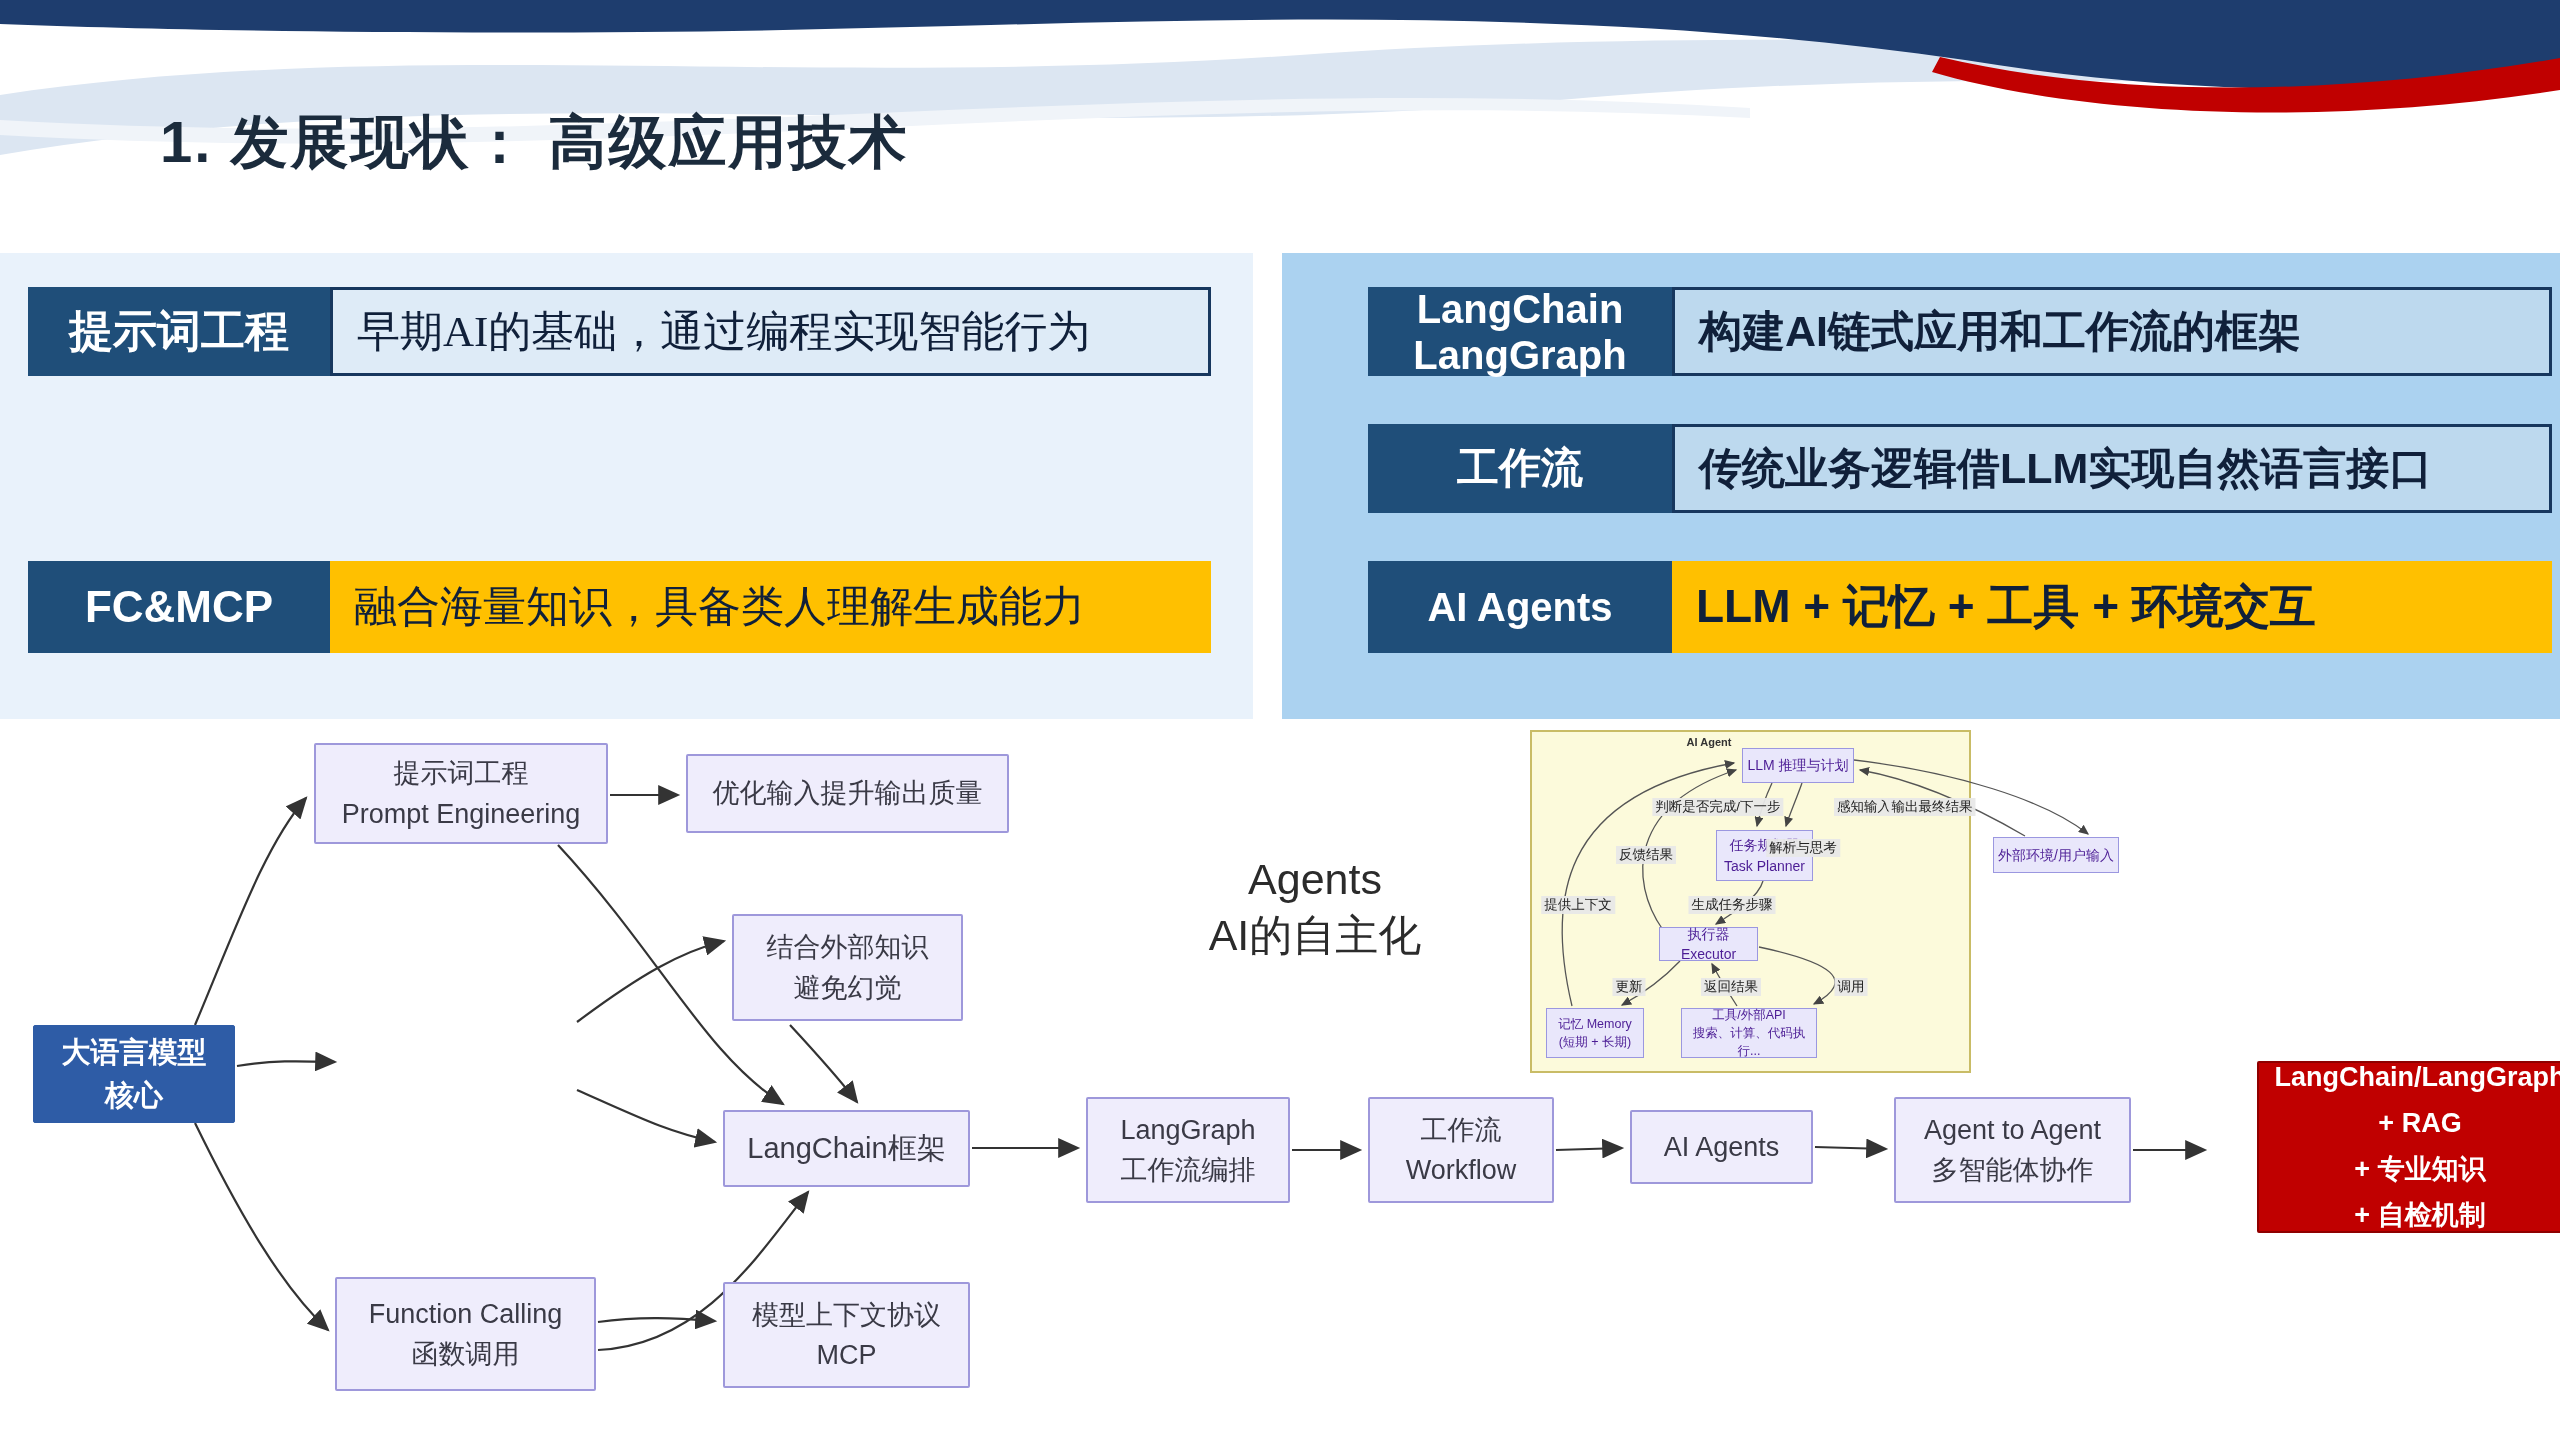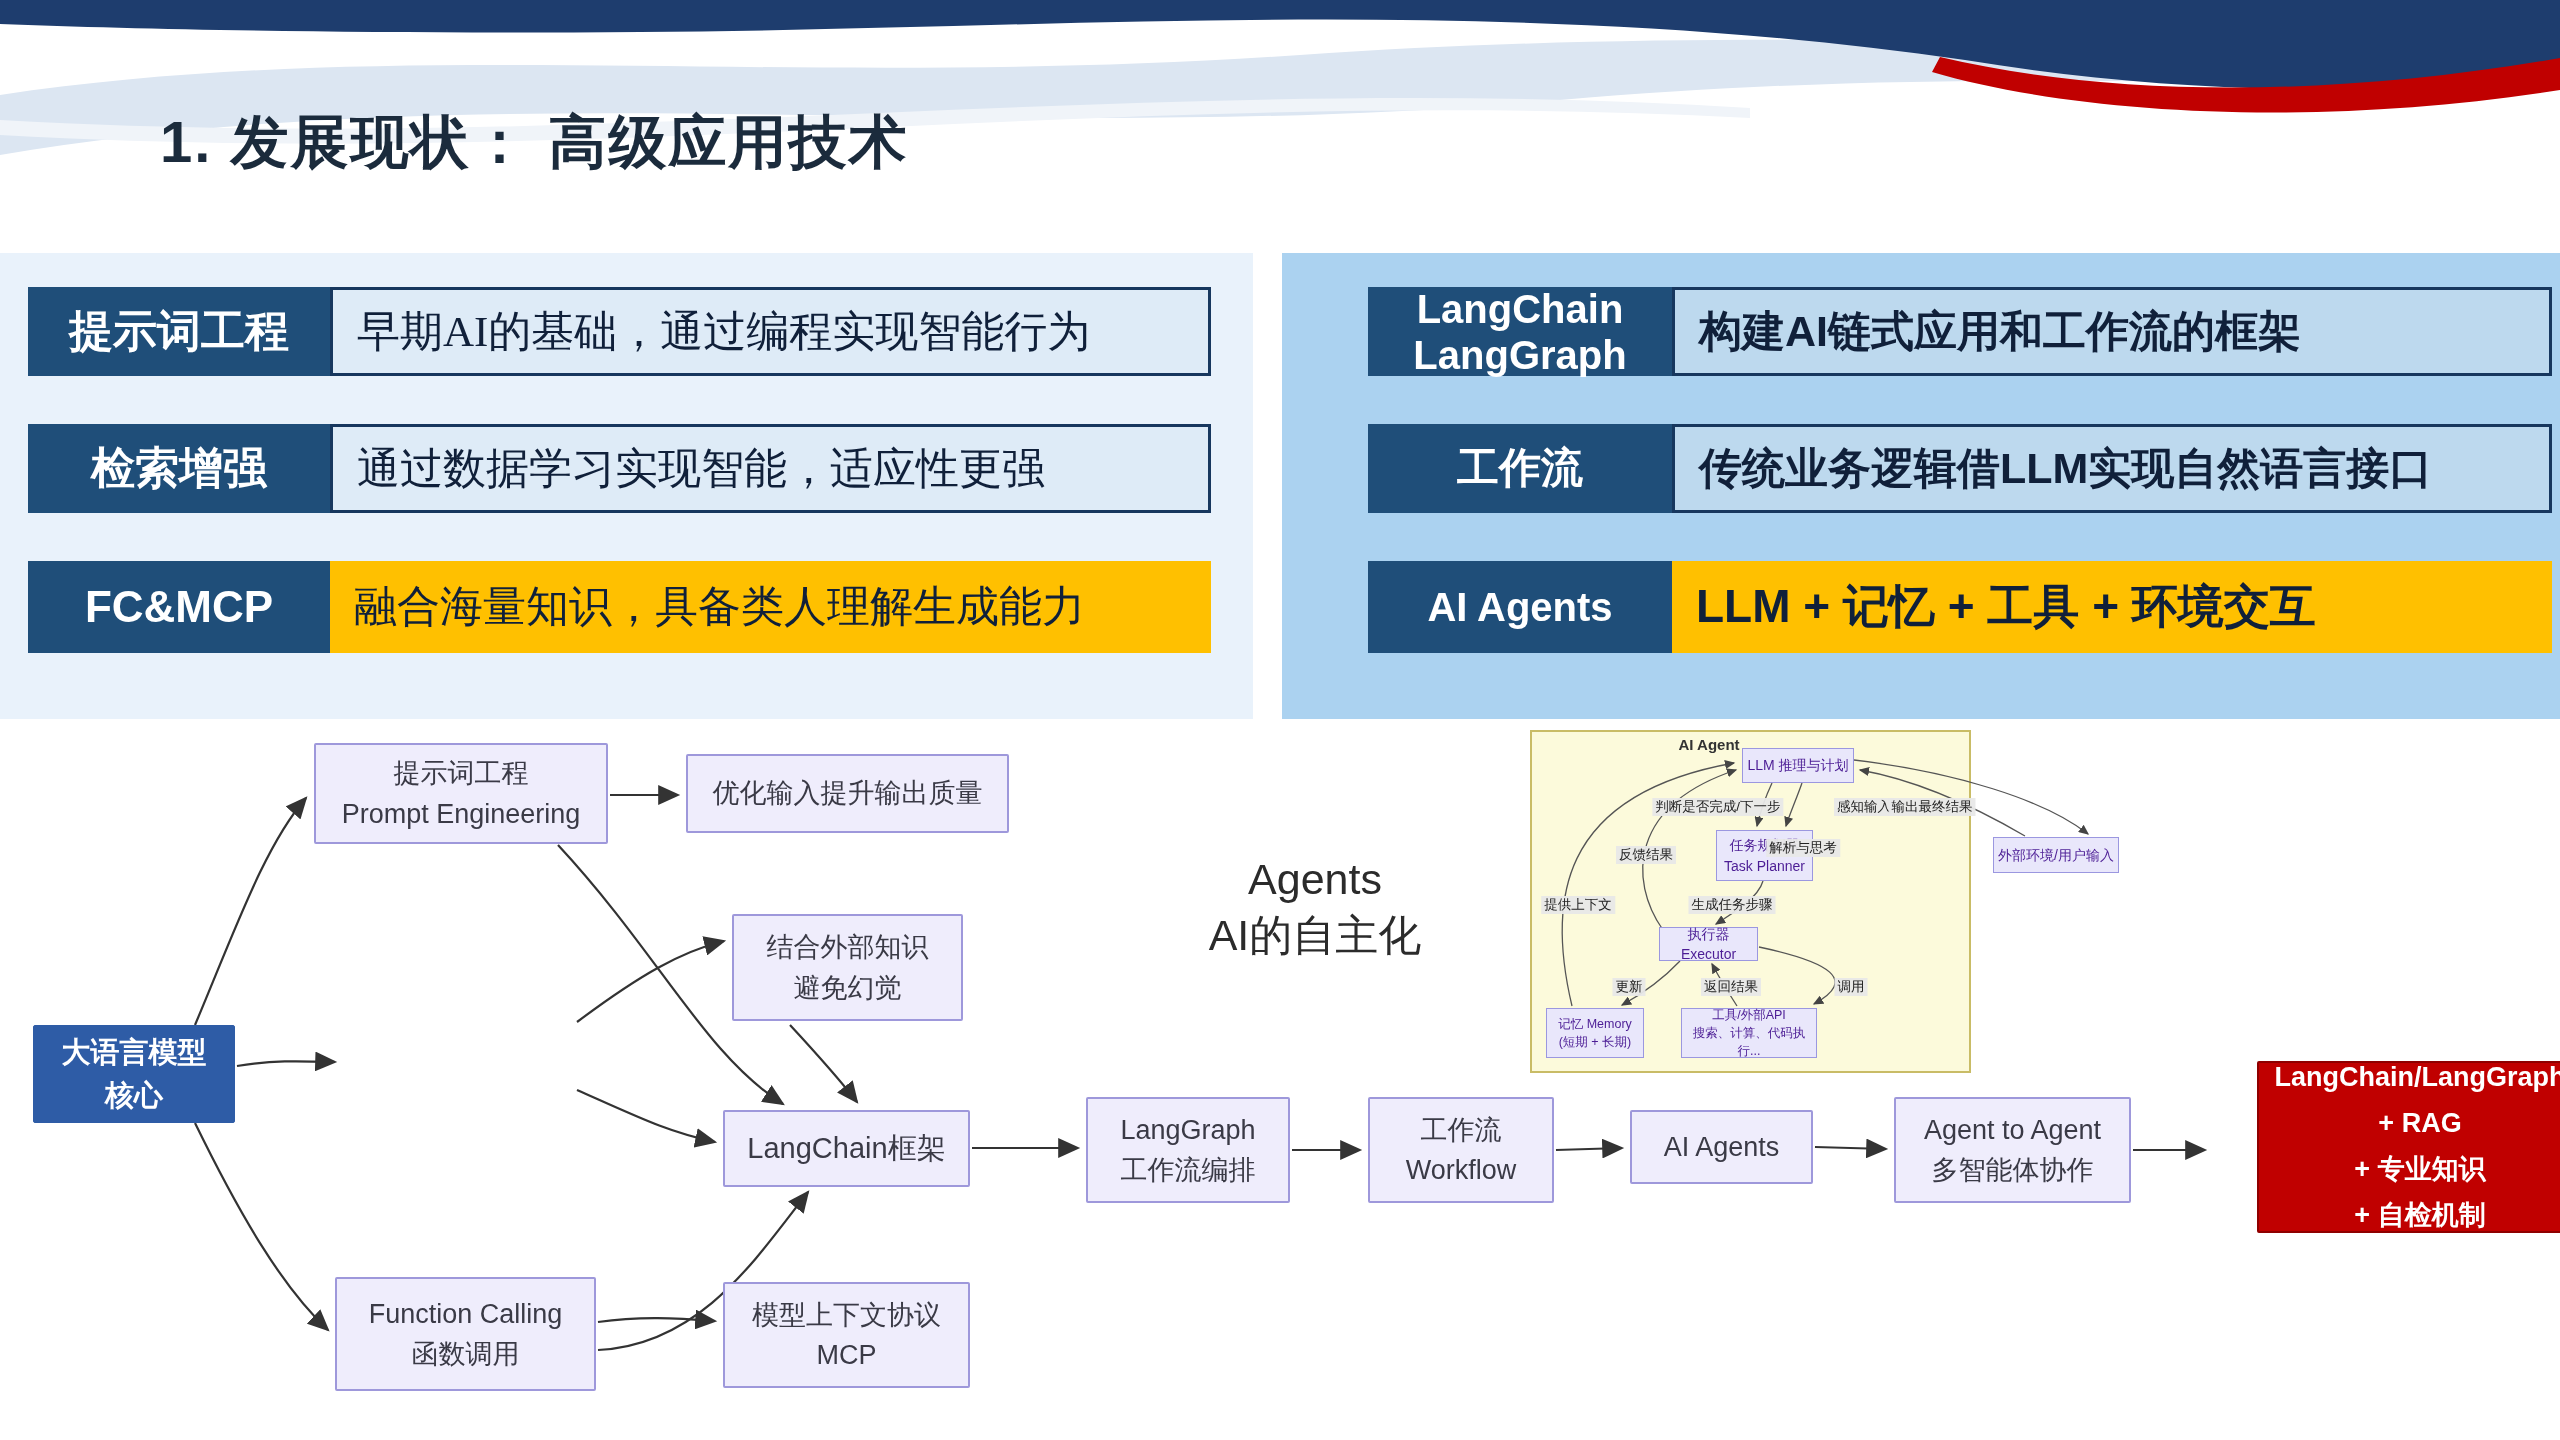--- a/index.html
+++ b/index.html
@@ -31,21 +31,21 @@
          display:flex;flex-direction:column;align-items:center;justify-content:center;
          color:#3a3a46;text-align:center;font-size:27px;line-height:1.5;}
   .fnode.blue{background:#2e5ca6;border:1px solid #2e5ca6;color:#ffffff;font-weight:600;font-size:29px;}
   .fnode.redbox{background:#c00000;border:2px solid #8f0000;color:#ffffff;font-weight:bold;
                 font-size:27px;line-height:1.7;margin-left:44px;}
   .caption{position:absolute;z-index:6;text-align:center;font-size:43px;color:#2b2b2b;line-height:1.3;}
 
   .agentbox{position:absolute;left:1530px;top:730px;width:441px;height:343px;z-index:5;
             background:#fcfadb;border:2px solid #c9bc66;}
   .agenttitle{position:absolute;left:1530px;top:736px;width:358px;z-index:6;text-align:center;
-              font-size:15px;font-weight:600;color:#333333;}
+              font-size:11px;font-weight:600;color:#333333;}
   .anode{position:absolute;z-index:7;background:#e9e7fb;border:1.5px solid #9b97e0;color:#4c1d95;
          display:flex;flex-direction:column;align-items:center;justify-content:center;
          text-align:center;font-size:14px;line-height:1.45;}
   .anode .tiny{font-size:12.5px;}
   .albl{position:absolute;z-index:8;transform:translateX(-50%);font-size:13.5px;color:#222222;
         background:rgba(232,232,232,0.95);padding:0 3px;white-space:nowrap;}
 
   .arrows{position:absolute;left:0;top:0;z-index:5;pointer-events:none;}
 </style>
 </head>
@@ -61,24 +61,20 @@
   </svg>
 
   <div class="title">1. 发展现状： 高级应用技术</div>
 
   <div class="panel panel-left"></div>
   <div class="panel panel-right"></div>
 
   <div class="defrow" style="left:28px;top:287px;width:1183px;height:89px">
     <div class="deflabel" style="width:302px">提示词工程</div>
     <div class="defdesc serif">早期AI的基础，通过编程实现智能行为</div>
-  </div>
-  <div class="defrow" style="left:28px;top:424px;width:1183px;height:89px">
-    <div class="deflabel" style="width:302px">检索增强</div>
-    <div class="defdesc serif">通过数据学习实现智能，适应性更强</div>
   </div>
   <div class="defrow" style="left:28px;top:561px;width:1183px;height:92px">
     <div class="deflabel" style="width:302px">FC&amp;MCP</div>
     <div class="defdesc serif gold">融合海量知识，具备类人理解生成能力</div>
   </div>
 
   <div class="defrow" style="left:1368px;top:287px;width:1184px;height:89px">
     <div class="deflabel" style="width:304px">
       <span class="sm">LangChain</span>
       <span class="sm">LangGraph</span>

